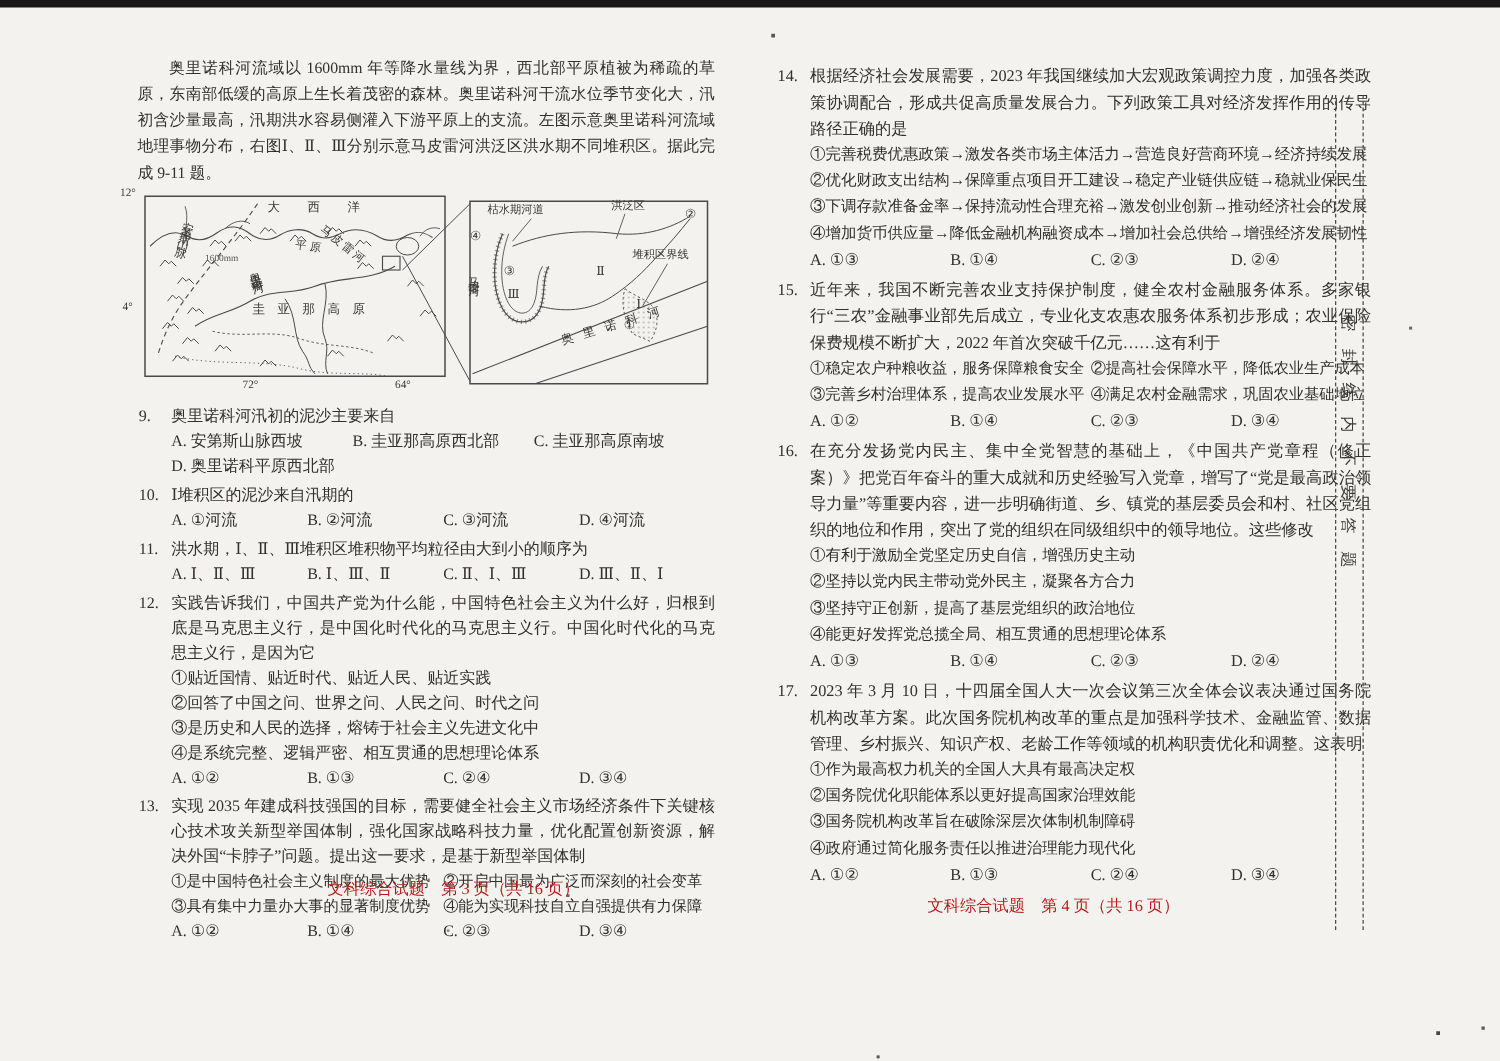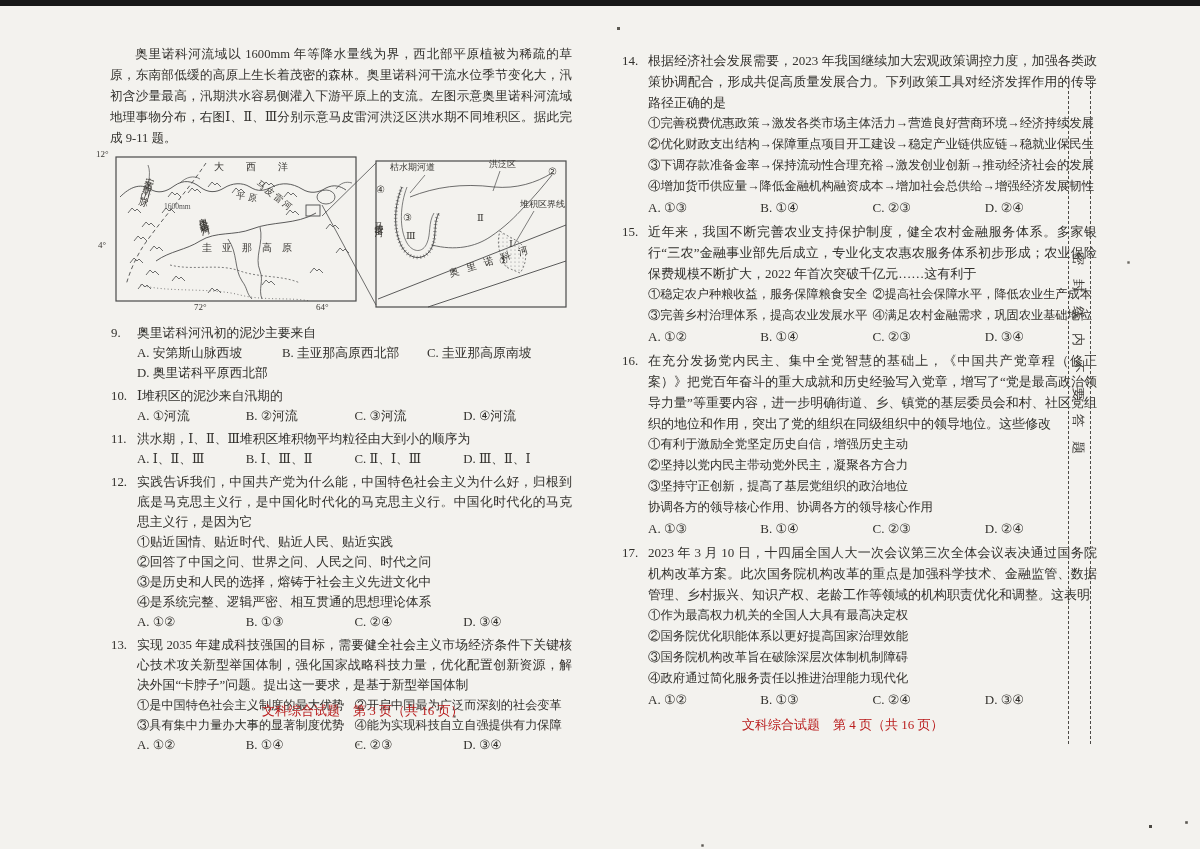--- a/index.html
+++ b/index.html
@@ -38,21 +38,21 @@
   .lbl-lon-left{left:84px;top:150px;font-size:9px;}
   .lbl-lon-right{left:206px;top:150px;font-size:9px;}
   .lbl-isohyet{left:54px;top:50px;font-size:7.5px;color:#555;}
   .lbl-andes{left:34px;top:16px;writing-mode:vertical-rl;letter-spacing:5px;font-size:9.5px;transform:rotate(16deg);}
   .lbl-plain{left:126px;top:40px;font-size:9px;letter-spacing:3px;transform:rotate(8deg);}
   .lbl-mapire{left:150px;top:26px;font-size:9px;letter-spacing:2px;transform:rotate(38deg);transform-origin:left top;}
   .lbl-orinoco{left:86px;top:58px;writing-mode:vertical-rl;letter-spacing:2px;font-size:9.5px;transform:rotate(-15deg);}
   .lbl-guiana{left:92px;top:90px;font-size:10px;letter-spacing:10px;}
   .lbl-i-dry{left:280px;top:10px;font-size:9px;}
   .lbl-i-flood{left:379px;top:7px;font-size:9px;}
-  .lbl-i-bound{left:410px;top:47px;font-size:9px;}
+  .lbl-i-bound{left:396px;top:47px;font-size:9px;font-family:Liberation Mono, monospace;}
   .lbl-i-mapire{left:264px;top:62px;writing-mode:vertical-rl;font-size:9px;letter-spacing:2px;}
   .lbl-i-orinoco{left:338px;top:116px;font-size:10px;letter-spacing:8px;transform:rotate(-17deg);transform-origin:left top;}
   .lbl-z1{left:399px;top:86px;font-size:10px;}
   .lbl-z2{left:367px;top:60px;font-size:10px;}
   .lbl-z3{left:296px;top:78px;font-size:10px;}
   .lbl-n1{left:389px;top:103px;font-size:10px;}
   .lbl-n2{left:438px;top:14px;font-size:10px;}
   .lbl-n3{left:293px;top:60px;font-size:10px;}
   .lbl-n4{left:266px;top:32px;font-size:10px;}
   
@@ -260,21 +260,21 @@
       <span class="opt">D. ③④</span>
     </div>
   </div>
 
   <div class="q">
     <span class="q-num">16.</span>
     <div class="q-stem">在充分发扬党内民主、集中全党智慧的基础上，《中国共产党章程（修正案）》把党百年奋斗的重大成就和历史经验写入党章，增写了“党是最高政治领导力量”等重要内容，进一步明确街道、乡、镇党的基层委员会和村、社区党组织的地位和作用，突出了党的组织在同级组织中的领导地位。这些修改</div>
     <div class="item">①有利于激励全党坚定历史自信，增强历史主动</div>
     <div class="item">②坚持以党内民主带动党外民主，凝聚各方合力</div>
     <div class="item">③坚持守正创新，提高了基层党组织的政治地位</div>
-    <div class="item">协调各方的领导核心作用、协调各方的领导核心作用</div>
+    <div class="item">④能更好发挥党总揽全局、相互贯通的思想理论体系</div>
     <div class="opts opts-4">
       <span class="opt">A. ①③</span>
       <span class="opt">B. ①④</span>
       <span class="opt">C. ②③</span>
       <span class="opt">D. ②④</span>
     </div>
   </div>
 
   <div class="q">
     <span class="q-num">17.</span>

